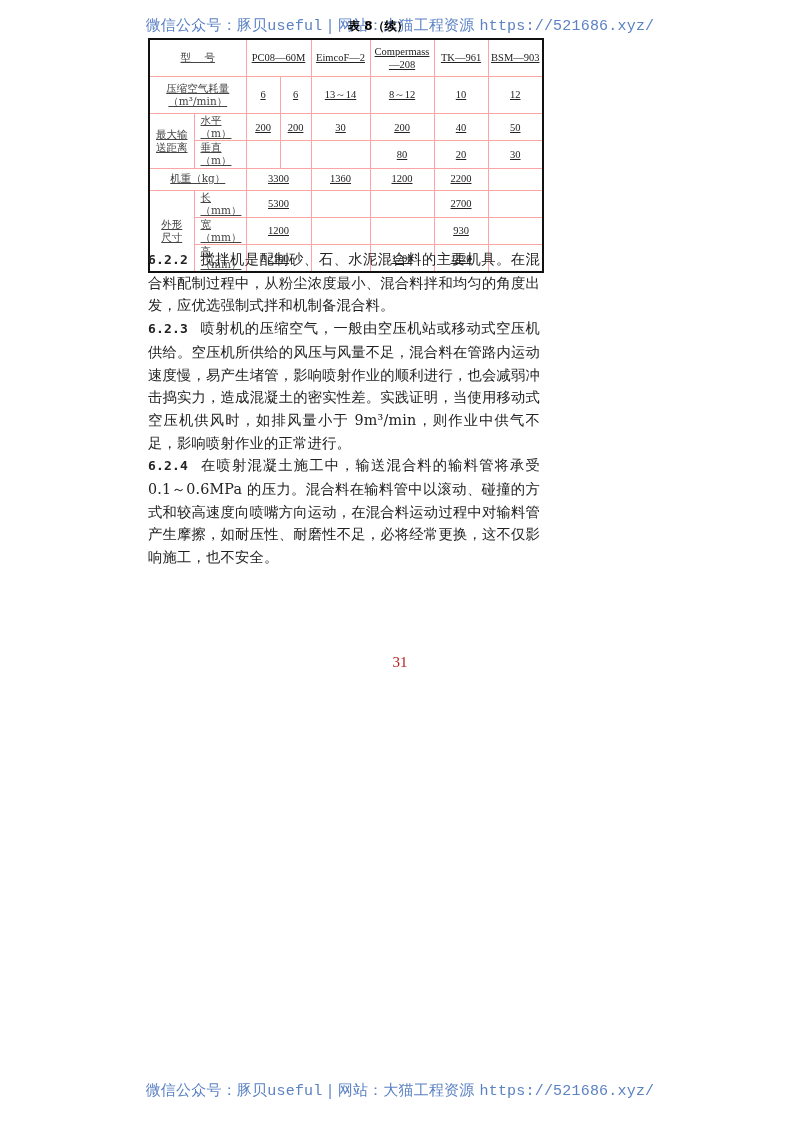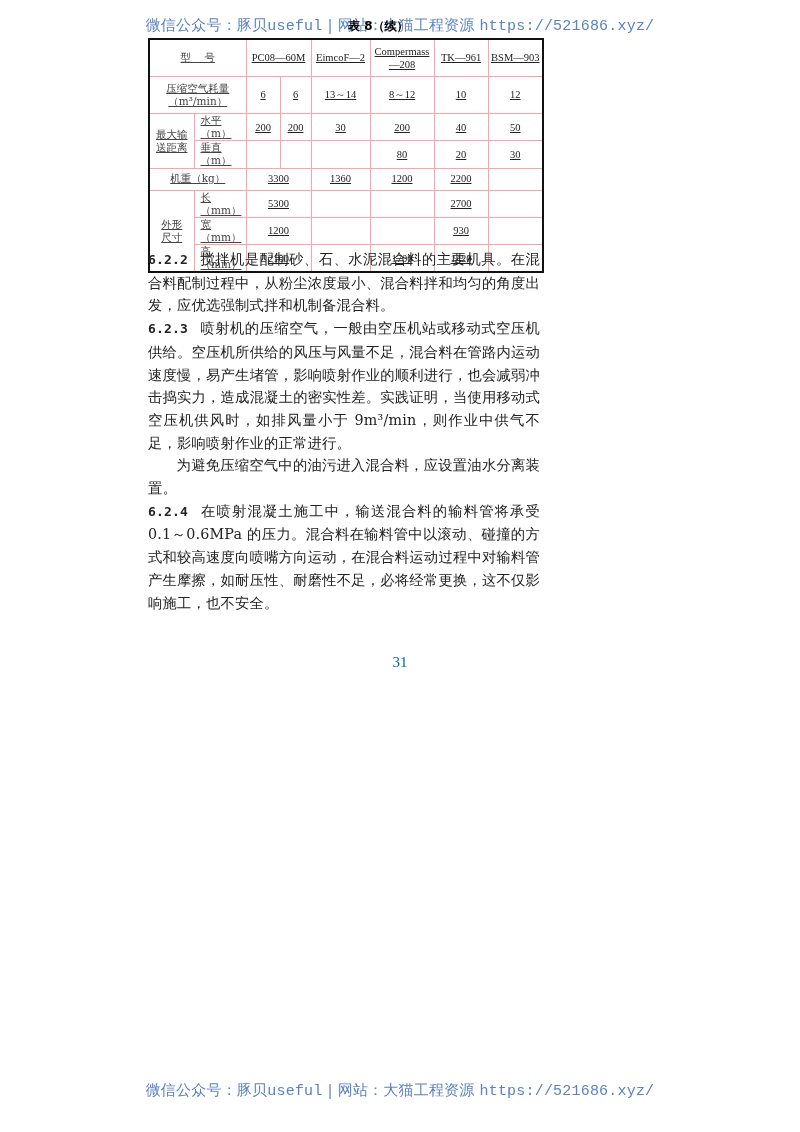--- a/index.html
+++ b/index.html
@@ -22,21 +22,21 @@
   table.spec tr.h-s td { height: 21px; }
   .cn { font-family: "DejaVu Serif", serif; color: #444; }
   .sub-left { text-align: left !important; padding-left: 6px !important; margin-left: 29px; }
   .body-text { position: absolute; left: 148px; top: 248px; width: 392px; font-size: 14.3px;
                line-height: 22.7px; color: #222; letter-spacing: 0.2px; text-align: justify; }
   .body-text p { margin: 0; }
   .sec-num { font-family: "DejaVu Sans Mono", "Liberation Mono", monospace; font-weight: bold;
              font-size: 13px; margin-right: 12px; }
   .indent { text-indent: 2em; }
   .page-num { position: absolute; top: 654px; left: 0; width: 800px; text-align: center;
-              font-size: 15px; color: #0369a1; font-family: "Liberation Serif", serif; }
+              font-size: 15px; color: #b91c1c; font-family: "Liberation Serif", serif; }
 </style>
 </head>
 <body>
 
 <div class="watermark wm-top">
   <span>微信公众号：豚贝</span><span class="mono">useful</span><span> | </span><span>网站：大猫工程资源 </span><span class="mono">https://521686.xyz/</span>
 </div>
 
 <div class="table-caption">表 8（续）</div>
 
@@ -123,21 +123,20 @@
     <td>1700</td>
     <td>1420</td>
     <td></td>
   </tr>
 </tbody>
   </table>
 
 <div class="body-text">
   <p><span class="sec-num">6.2.2</span><span>搅拌机是配制砂、石、水泥混合料的主要机具。在混合料配制过程中，从粉尘浓度最小、混合料拌和均匀的角度出发，应优选强制式拌和机制备混合料。</span></p>
   <p><span class="sec-num">6.2.3</span><span>喷射机的压缩空气，一般由空压机站或移动式空压机供给。空压机所供给的风压与风量不足，混合料在管路内运动速度慢，易产生堵管，影响喷射作业的顺利进行，也会减弱冲击捣实力，造成混凝土的密实性差。实践证明，当使用移动式空压机供风时，如排风量小于 9m³/min，则作业中供气不足，影响喷射作业的正常进行。</span></p>
-  <p class="indent">为避免压缩空气中的油污进入混合料，应设置油水分离装置。</p>
   <p><span class="sec-num">6.2.4</span><span>在喷射混凝土施工中，输送混合料的输料管将承受 0.1～0.6MPa 的压力。混合料在输料管中以滚动、碰撞的方式和较高速度向喷嘴方向运动，在混合料运动过程中对输料管产生摩擦，如耐压性、耐磨性不足，必将经常更换，这不仅影响施工，也不安全。</span></p>
 </div>
 
 <div class="page-num">31</div>
 
 <div class="watermark wm-bottom">
   <span>微信公众号：豚贝</span><span class="mono">useful</span><span> | </span><span>网站：大猫工程资源 </span><span class="mono">https://521686.xyz/</span>
 </div>
 
 </body></html>

